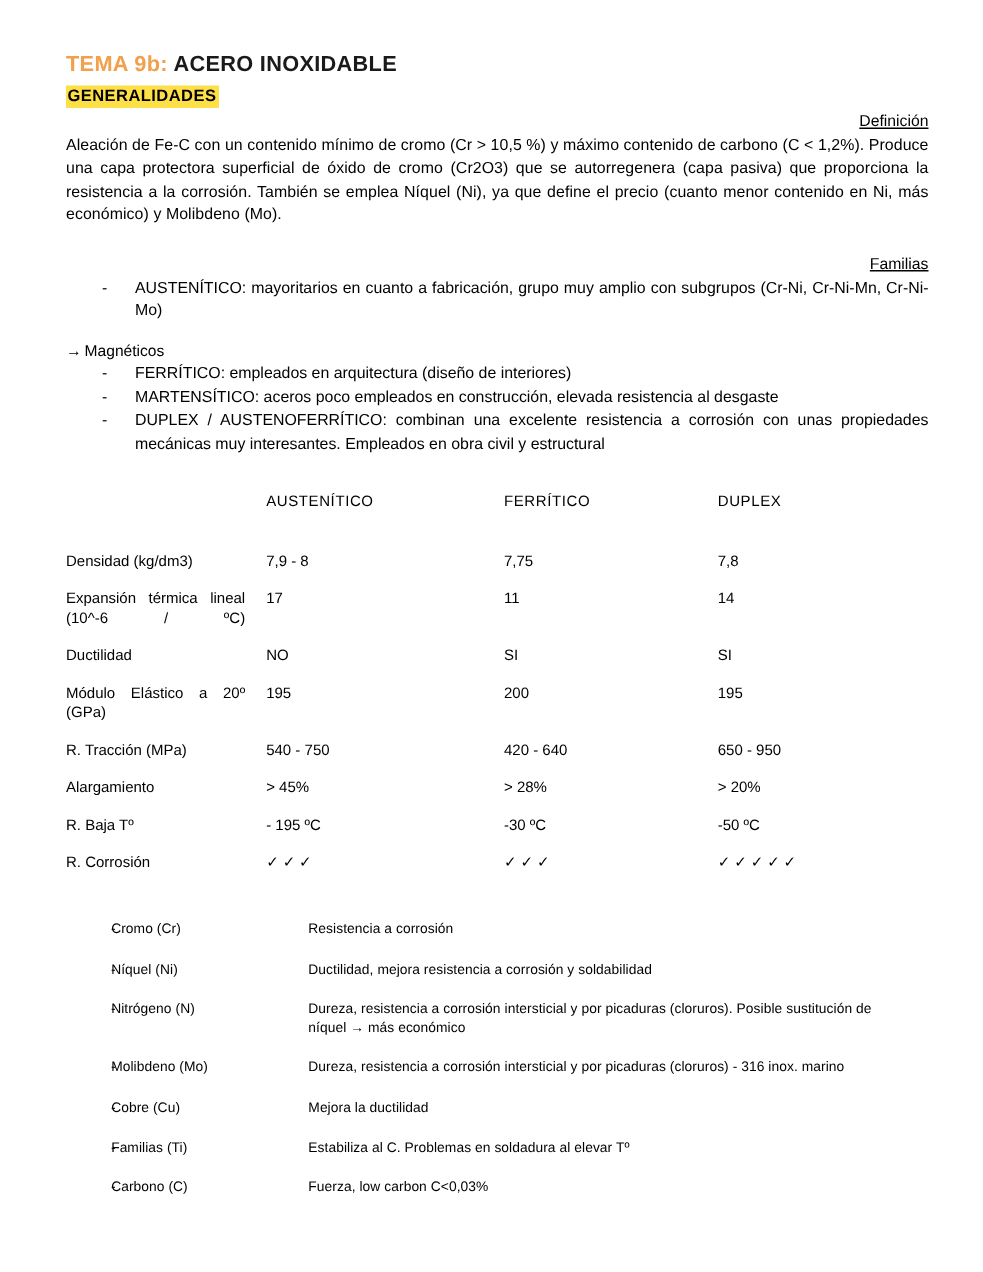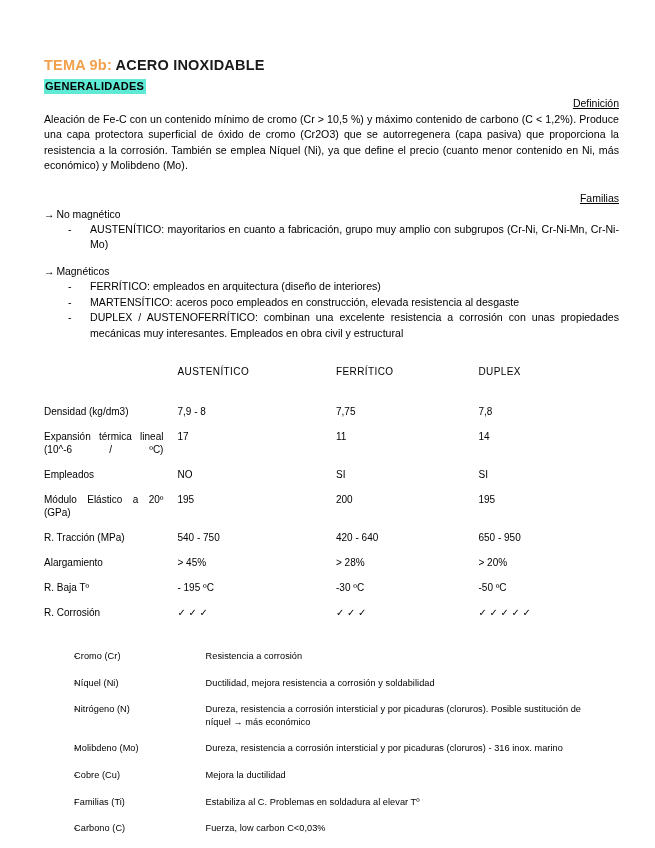--- a/index.html
+++ b/index.html
@@ -12,41 +12,41 @@
     height: 848px;
     font-family: "Liberation Sans", sans-serif;
     color: #000000;
     overflow: hidden;
   }
   .page {
     position: relative;
     width: 655px;
     height: 848px;
     box-sizing: border-box;
-    padding: 56px 36px 0 44px;
+    padding: 34px 36px 0 44px;
   }
 
   
   .doc-title {
     font-size: 14.5px;
     line-height: 18px;
     margin: 0 0 2px 0;
     white-space: nowrap;
   }
   .doc-title .tema {
     color: #F2A04B;
     letter-spacing: 0.2px;
   }
   .doc-title .subject {
     color: #1a1a1a;
     letter-spacing: 0.2px;
   }
   .section-highlight {
     display: inline-block;
-    background: #5eead4;
+    background: #fde047;
     font-size: 11px;
     font-weight: bold;
     letter-spacing: 0.3px;
     line-height: 13px;
     padding: 1px 2px 1px 1px;
     margin: 0 0 3px 0;
   }
   .underline-head {
     font-size: 10.5px;
     text-decoration: underline;
@@ -173,23 +173,20 @@
 
   <span class="underline-head">Definición</span>
 
   <p class="body">Aleación de Fe-C con un contenido mínimo de cromo (Cr &gt; 10,5 %) y máximo contenido de carbono (C &lt; 1,2%). Produce una capa protectora superficial de óxido de cromo (Cr2O3) que se autorregenera (capa pasiva) que proporciona la resistencia a la corrosión. También se emplea Níquel (Ni), ya que define el precio (cuanto menor contenido en Ni, más económico) y Molibdeno (Mo).</p>
 
   <div class="gap-lg"></div>
 
   
   <span class="underline-head">Familias</span>
 
-  <div class="arrow-line">
-    <span class="arrow-glyph">→</span><span>No magnético</span>
-  </div>
 
   <div class="dash-item">
     <span class="dash">-</span>
     <span class="dash-text">AUSTENÍTICO: mayoritarios en cuanto a fabricación, grupo muy amplio con subgrupos (Cr-Ni, Cr-Ni-Mn, Cr-Ni-Mo)</span>
   </div>
 
   <div class="gap-md"></div>
 
   <div class="arrow-line">
     <span class="arrow-glyph">→</span><span>Magnéticos</span>
@@ -234,21 +231,21 @@
         <td>7,75</td>
         <td>7,8</td>
       </tr>
       <tr>
         <td class="lbl">Expansión térmica lineal (10^-6 / ºC)</td>
         <td>17</td>
         <td>11</td>
         <td>14</td>
       </tr>
       <tr>
-        <td class="lbl nojust">Empleados</td>
+        <td class="lbl nojust">Ductilidad</td>
         <td>NO</td>
         <td>SI</td>
         <td>SI</td>
       </tr>
       <tr>
         <td class="lbl">Módulo Elástico a 20º (GPa)</td>
         <td>195</td>
         <td>200</td>
         <td>195</td>
       </tr>

